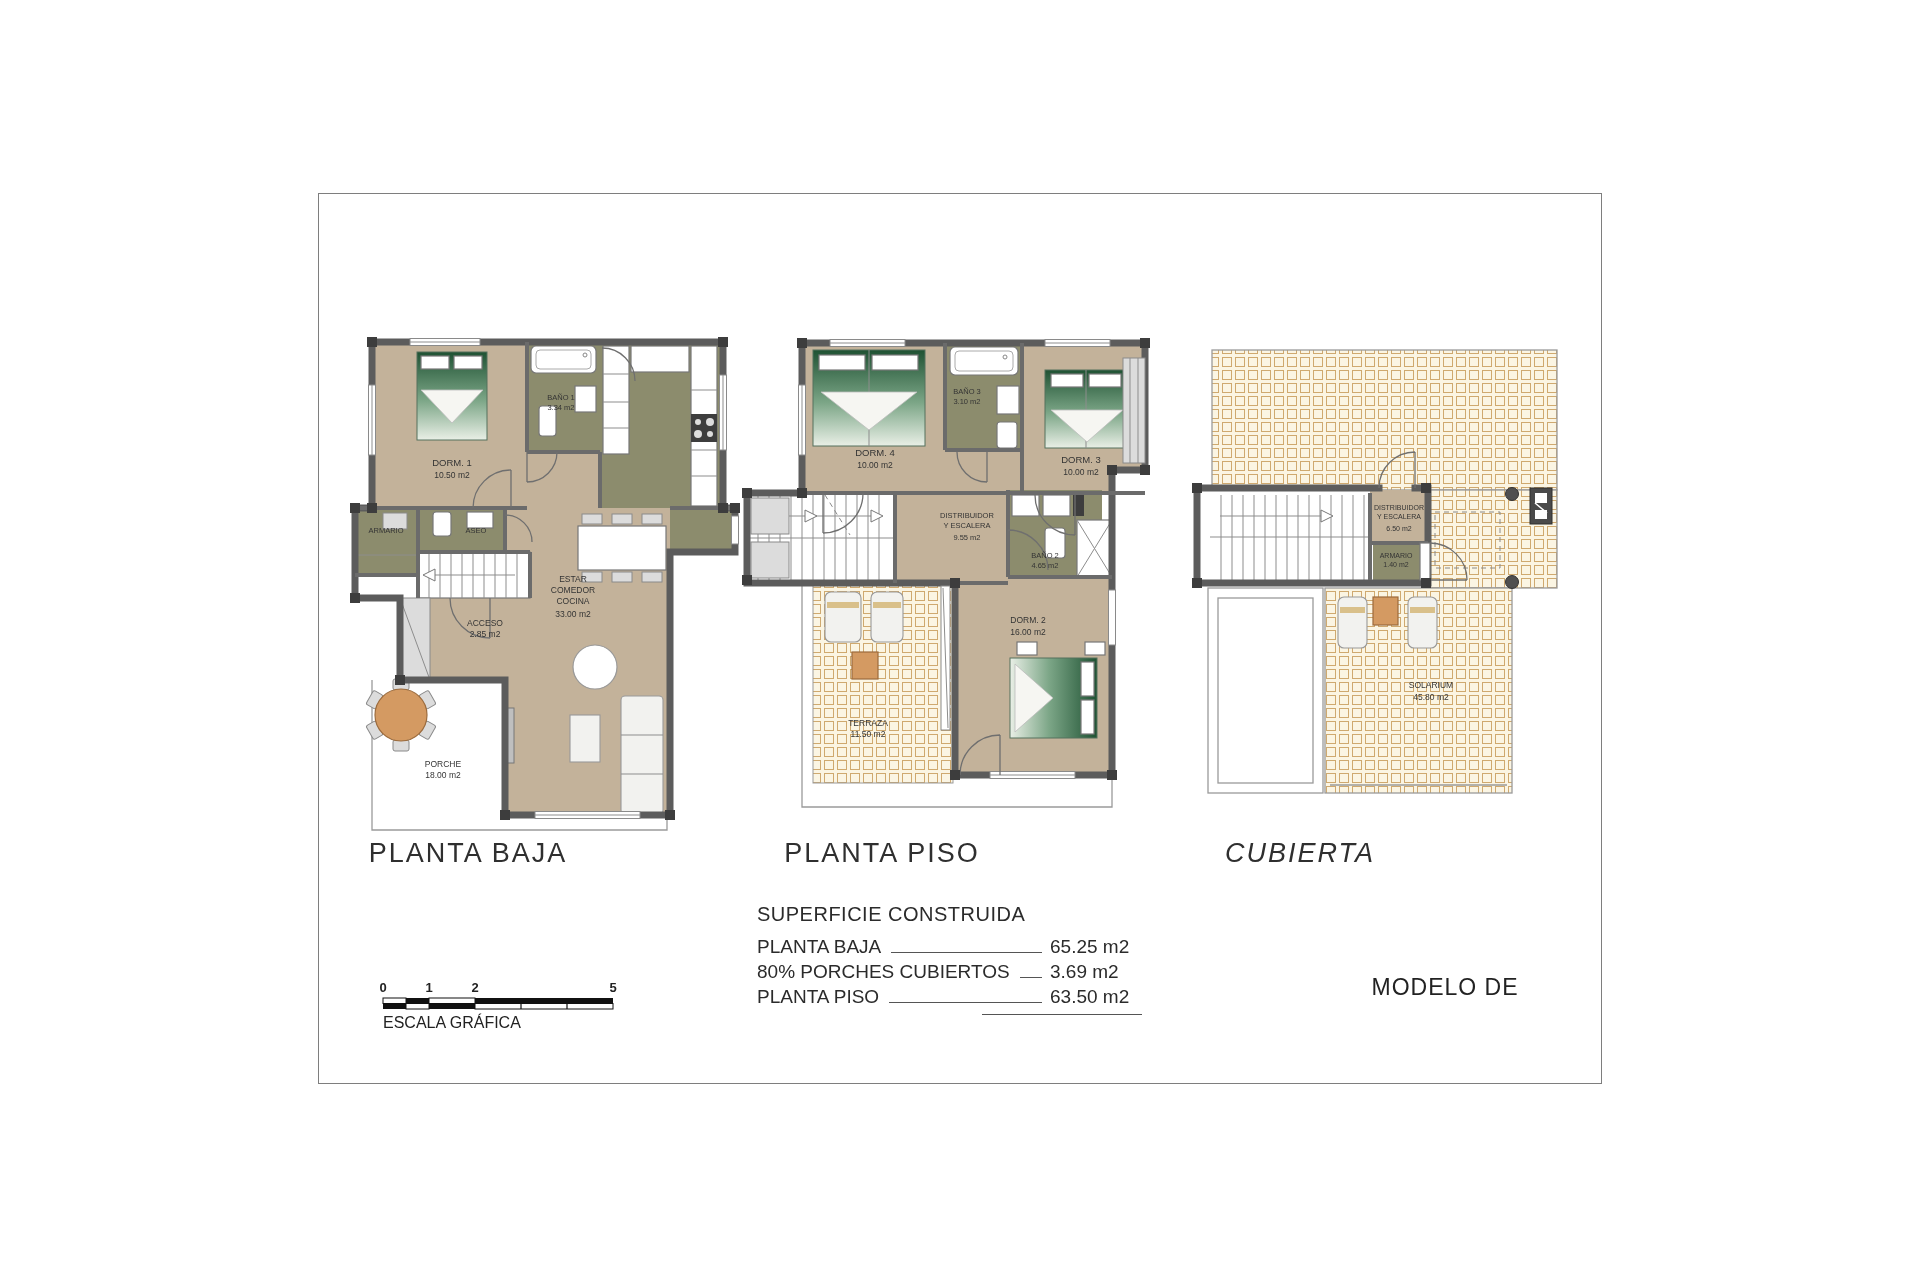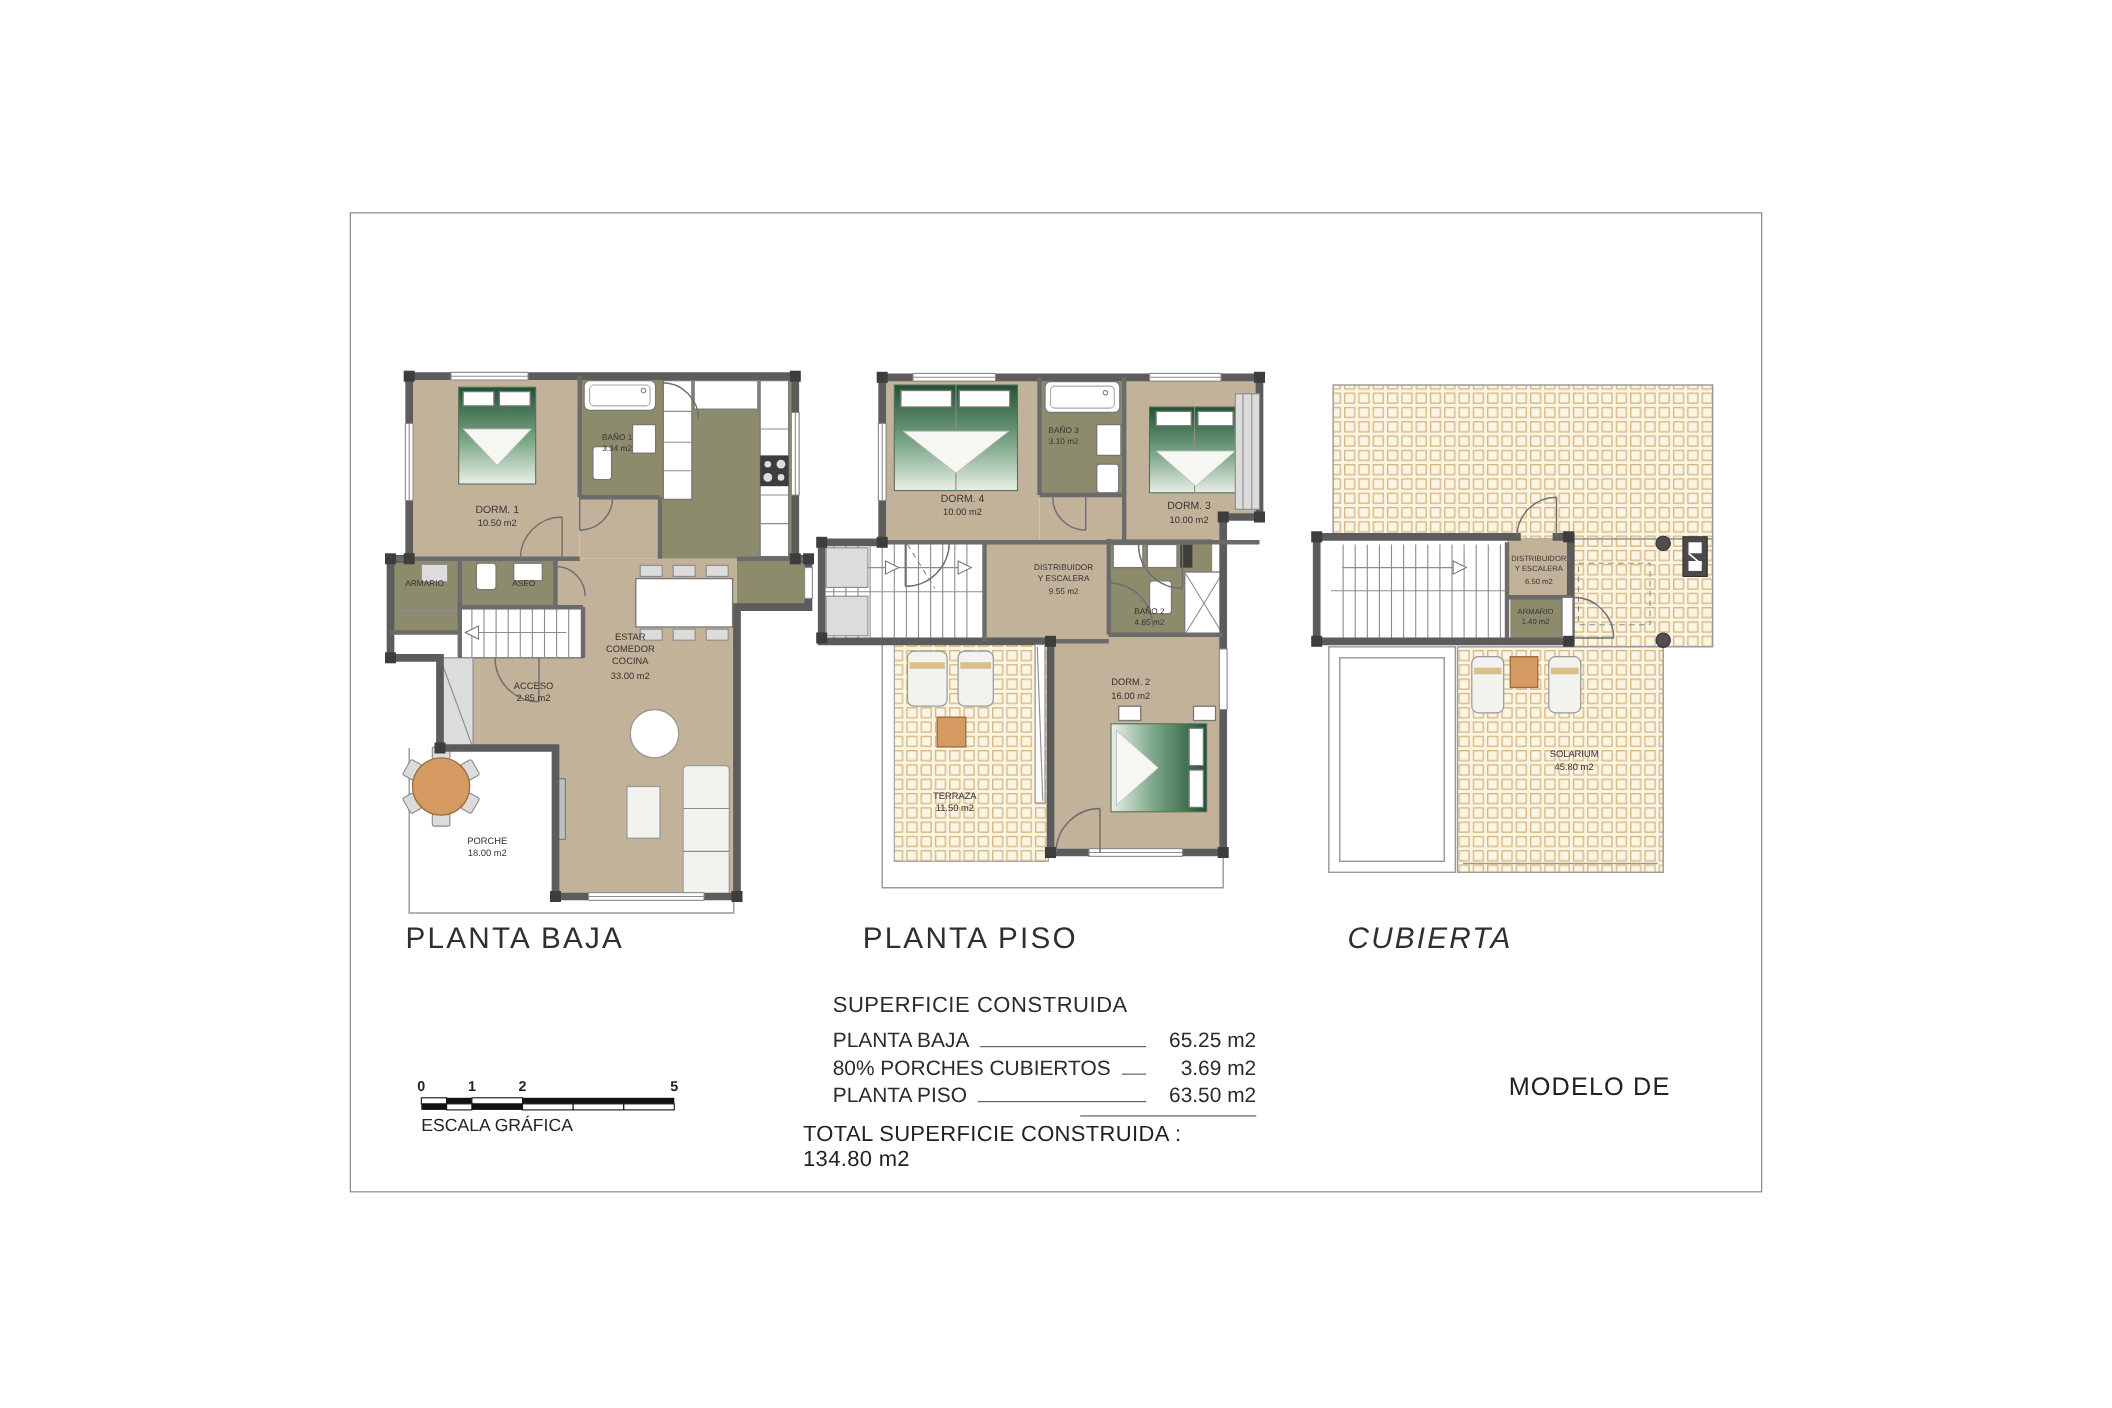--- a/index.html
+++ b/index.html
@@ -13,21 +13,21 @@
   #plan-cubierta{left:1195px;top:330px;}
   .plan-title{position:absolute;top:838px;width:240px;text-align:center;
               font-size:27px;letter-spacing:2px;color:#2f2f2f;}
   #title-baja{left:348px;} #title-piso{left:762px;} #title-cubierta{left:1180px;font-style:italic;}
 
   #surface{position:absolute;left:730px;top:903px;width:412px;}
   #surface .st-title{margin-left:27px;font-size:20px;letter-spacing:.5px;color:#2b2b2b;}
   #surface .rows{margin-left:27px;margin-top:10px;}
   #surface .row{display:flex;align-items:baseline;height:25px;font-size:19px;color:#2b2b2b;}
   #surface .leader{flex:1;border-bottom:1.4px solid #555;margin:0 8px 5px 10px;height:1px;}
-  #surface .val{width:92px;text-align:right;}
+  #surface .val{width:92px;text-align:left;}
   #surface .sumline{width:160px;border-top:1.6px solid #555;margin:3px 0 5px auto;height:0;}
   #surface .total{font-size:20px;color:#222;margin-top:3px;letter-spacing:.3px;}
 
   #scalebar{position:absolute;left:378px;top:980px;}
   #modelo{position:absolute;left:1300px;top:970px;width:290px;text-align:center;
           font-size:23px;letter-spacing:1px;color:#222;line-height:35px;}
 
   
   svg{overflow:visible;}
   .w  {fill:none;stroke:#5c5c5c;stroke-width:7;stroke-linecap:square;}
@@ -445,21 +445,20 @@
         <span class="leader"></span>
         <span class="val">3.69 m2</span>
       </div>
       <div class="row">
         <span>PLANTA PISO</span>
         <span class="leader"></span>
         <span class="val">63.50 m2</span>
       </div>
       <div class="sumline"></div>
     </div>
-    <div class="total">TOTAL SUPERFICIE CONSTRUIDA : 134.80 m2</div>
   </div>
 
   <div id="scalebar">
     <svg width="250" height="58" viewBox="0 0 250 58">
       <g font-family="Liberation Sans, sans-serif" font-size="13" fill="#222" font-weight="bold">
         <text x="5" y="12" text-anchor="middle">0</text>
         <text x="51" y="12" text-anchor="middle">1</text>
         <text x="97" y="12" text-anchor="middle">2</text>
         <text x="235" y="12" text-anchor="middle">5</text>
       </g>

